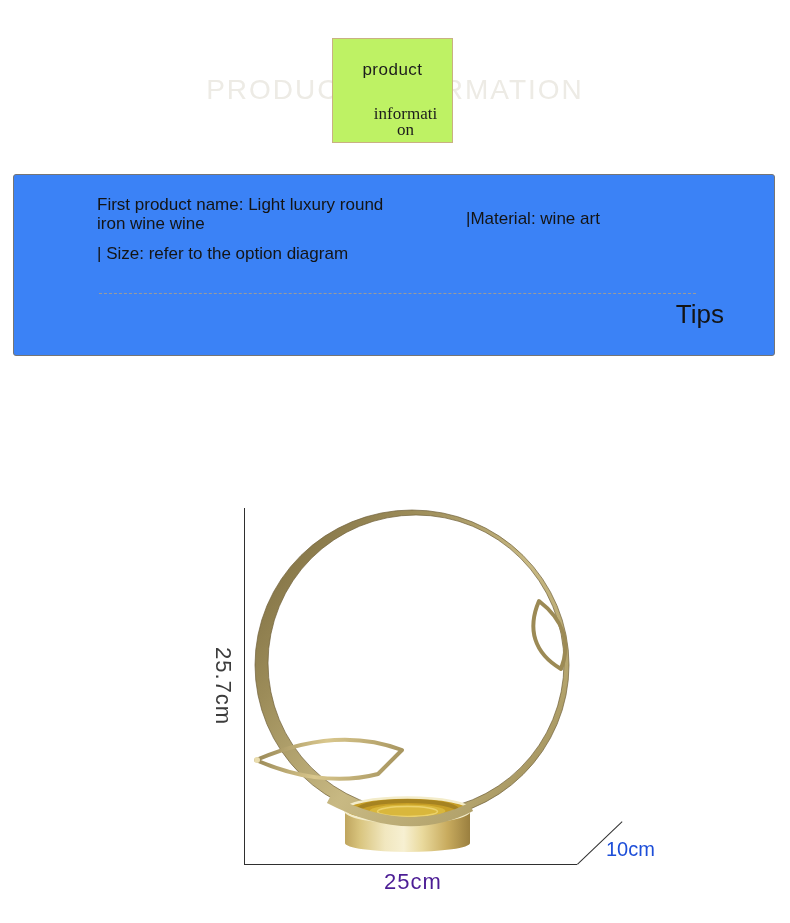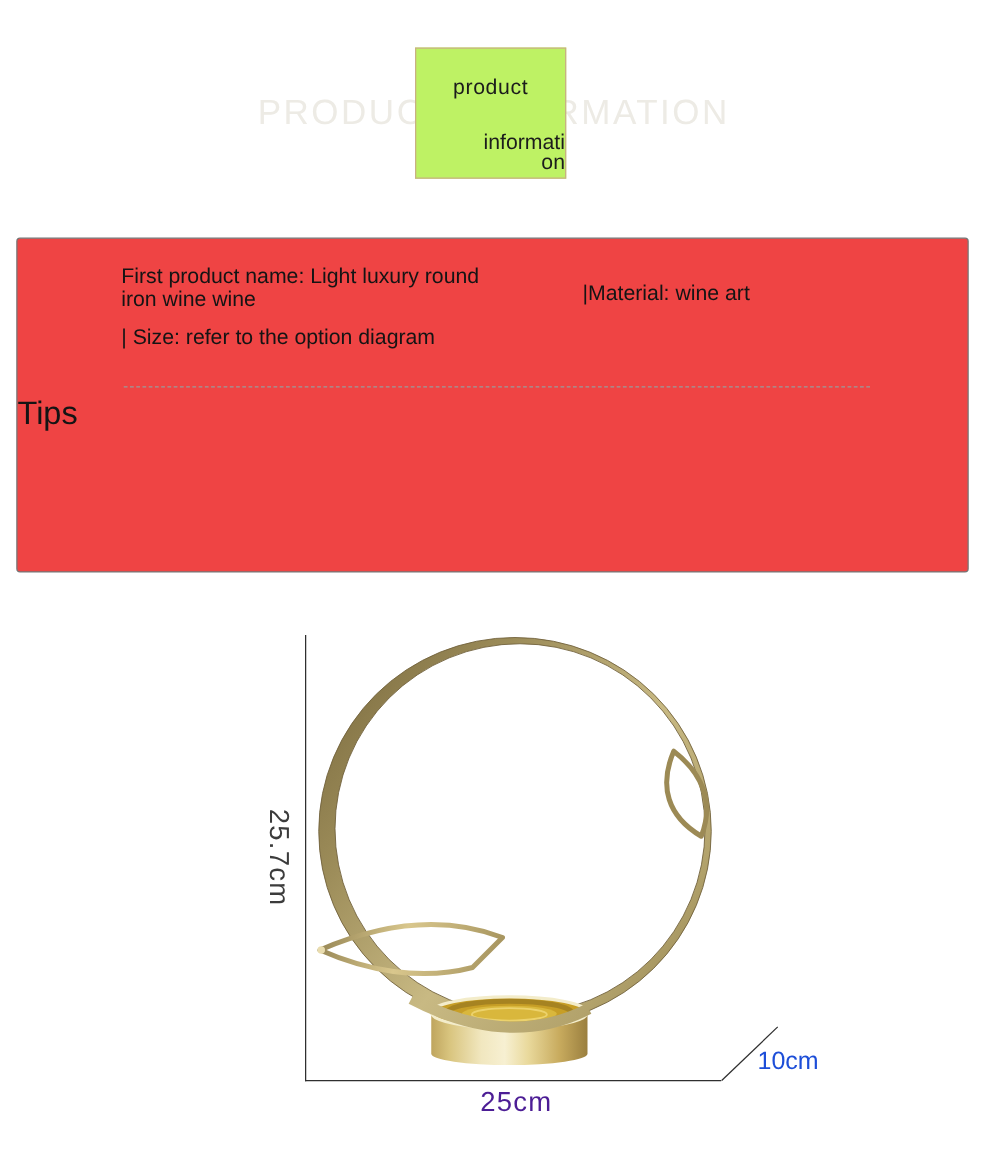--- a/index.html
+++ b/index.html
@@ -17,40 +17,40 @@
   }
   .header-box {
     position:absolute; left:332px; top:38px; width:121px; height:105px;
     background:#bef264; border:1px solid #c9b183; z-index:2;
   }
   .header-box .line-top {
     margin-top:21px; text-align:center;
     font-size:17px; color:#1c1c1c; letter-spacing:0.5px;
   }
   .header-box .line-bottom {
-    margin-top:26px; padding-left:26px; text-align:right;
-    font-size:17px; line-height:15.5px; color:#1c1c1c;
+    margin-top:26px; padding-left:26px; text-align:center;
+    font-size:17px; line-height:15.5px; color:#1c1c1c;font-family:Liberation Serif, serif;
   }
   .header-box .line-bottom span { display:block; }
   
   .info-card {
-    position:absolute; left:13px; top:190px; width:762px; height:268px;
-    border:1.5px solid #757575; border-radius:3px; background:#ef4444; z-index:2;
+    position:absolute; left:13px; top:174px; width:762px; height:182px;
+    border:1.5px solid #757575; border-radius:3px; background:#3b82f6; z-index:2;
   }
   .info-card .txt { position:absolute; color:#141414; font-size:17px; line-height:19px; }
   .card-name   { left:83px;  top:20px; width:330px; }
   .card-material { left:452px; top:34px; white-space:nowrap; }
   .card-size   { left:83px;  top:69px; white-space:nowrap; }
   .card-weight { left:439px; top:67px; white-space:nowrap; }
   .card-divider {
     position:absolute; left:85px; top:118px; width:597px; height:0;
     border-top:1px dashed #9a9a9a;
   }
   .tips-title {
-    position:absolute; left:0; top:124px; width:710px; text-align:left;
+    position:absolute; left:0; top:124px; width:710px; text-align:right;
     font-size:26px; color:#141414;
   }
   .tips-body {
     position:absolute; left:42px; top:156px; width:700px;
     font-size:15px; line-height:15.5px; color:#151515;
   }
   
   .figure-svg { position:absolute; left:200px; top:490px; z-index:1; }
   .dim-line { position:absolute; background:#2f2f2f; z-index:3; }
   .dim-v { left:244px; top:508px; width:1px; height:357px; }

